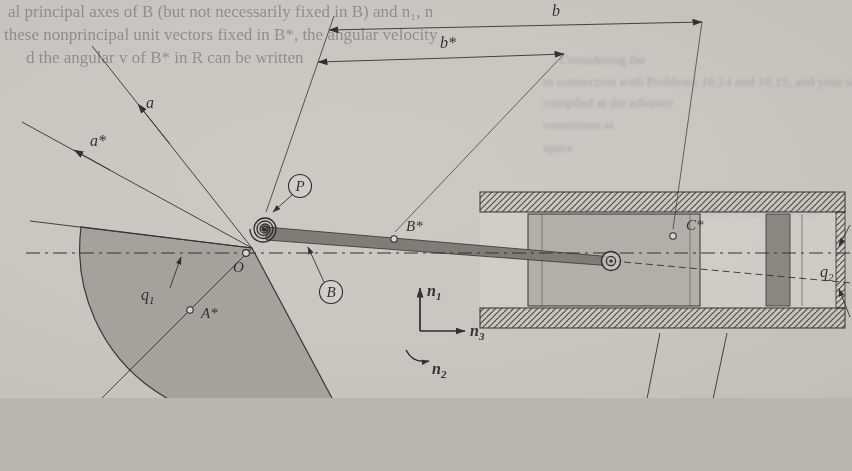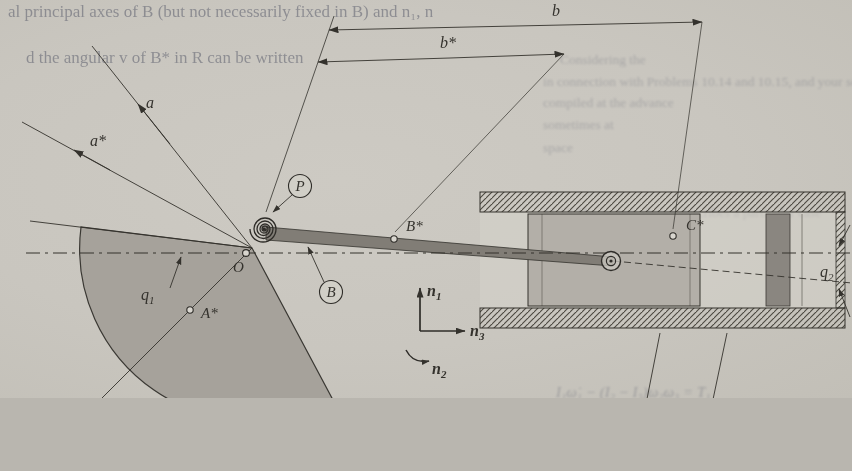--- a/index.html
+++ b/index.html
@@ -22,30 +22,30 @@
   .vec{font-weight:bold;}
   .sub{font-size:11px;}
   .cl{font-size:15px;text-anchor:middle;}
 </style>
 </head>
 <body>
 
 <div class="stage">
 
   <div class="ghost g-top t0">al principal axes of B (but not necessarily fixed in B) and n₁, n</div>
+  <div class="ghost g-top t1">these nonprincipal unit vectors fixed in B*, the angular velocity</div>
   <div class="ghost g-top t2">d the angular v of B* in R can be written</div>
   <div class="ghost g-right r0">Considering the</div>
   <div class="ghost g-right r1">in connection with Problems 10.14 and 10.15, and your solutions</div>
   <div class="ghost g-right r2">compiled at the advance</div>
   <div class="ghost g-right r3">sometimes at</div>
   <div class="ghost g-right r4">space</div>
   <div class="ghost g-right r5">11.13  The system shown describes a particular case</div>
   <div class="ghost g-right r6">frame the angular velocity</div>
   <div class="ghost g-right r7">is defined</div>
-  <div class="ghost g-eq e0">I₁ω̇₁ − (I₂ − I₃)ω₂ω₃ = T₁</div>
   <div class="ghost g-eq e1">I₂ω̇₂ − (I₃ − I₁)ω₃ω₁ = T₂</div>
 
   <svg class="fig" width="852" height="471" viewBox="0 0 852 471">
     <defs>
       <pattern id="hatch" width="6" height="6" patternUnits="userSpaceOnUse">
         <path d="M-1,7 L7,-1" stroke="#4a473f" stroke-width="1.1"></path>
         <path d="M-1,1 L1,-1" stroke="#4a473f" stroke-width="1.1"></path>
       </pattern>
       <marker id="arr" markerUnits="userSpaceOnUse" markerWidth="11" markerHeight="8" refX="9.5" refY="3.5" orient="auto">
         <path d="M0,0 L10,3.5 L0,7 Z" fill="#34322d"></path>

